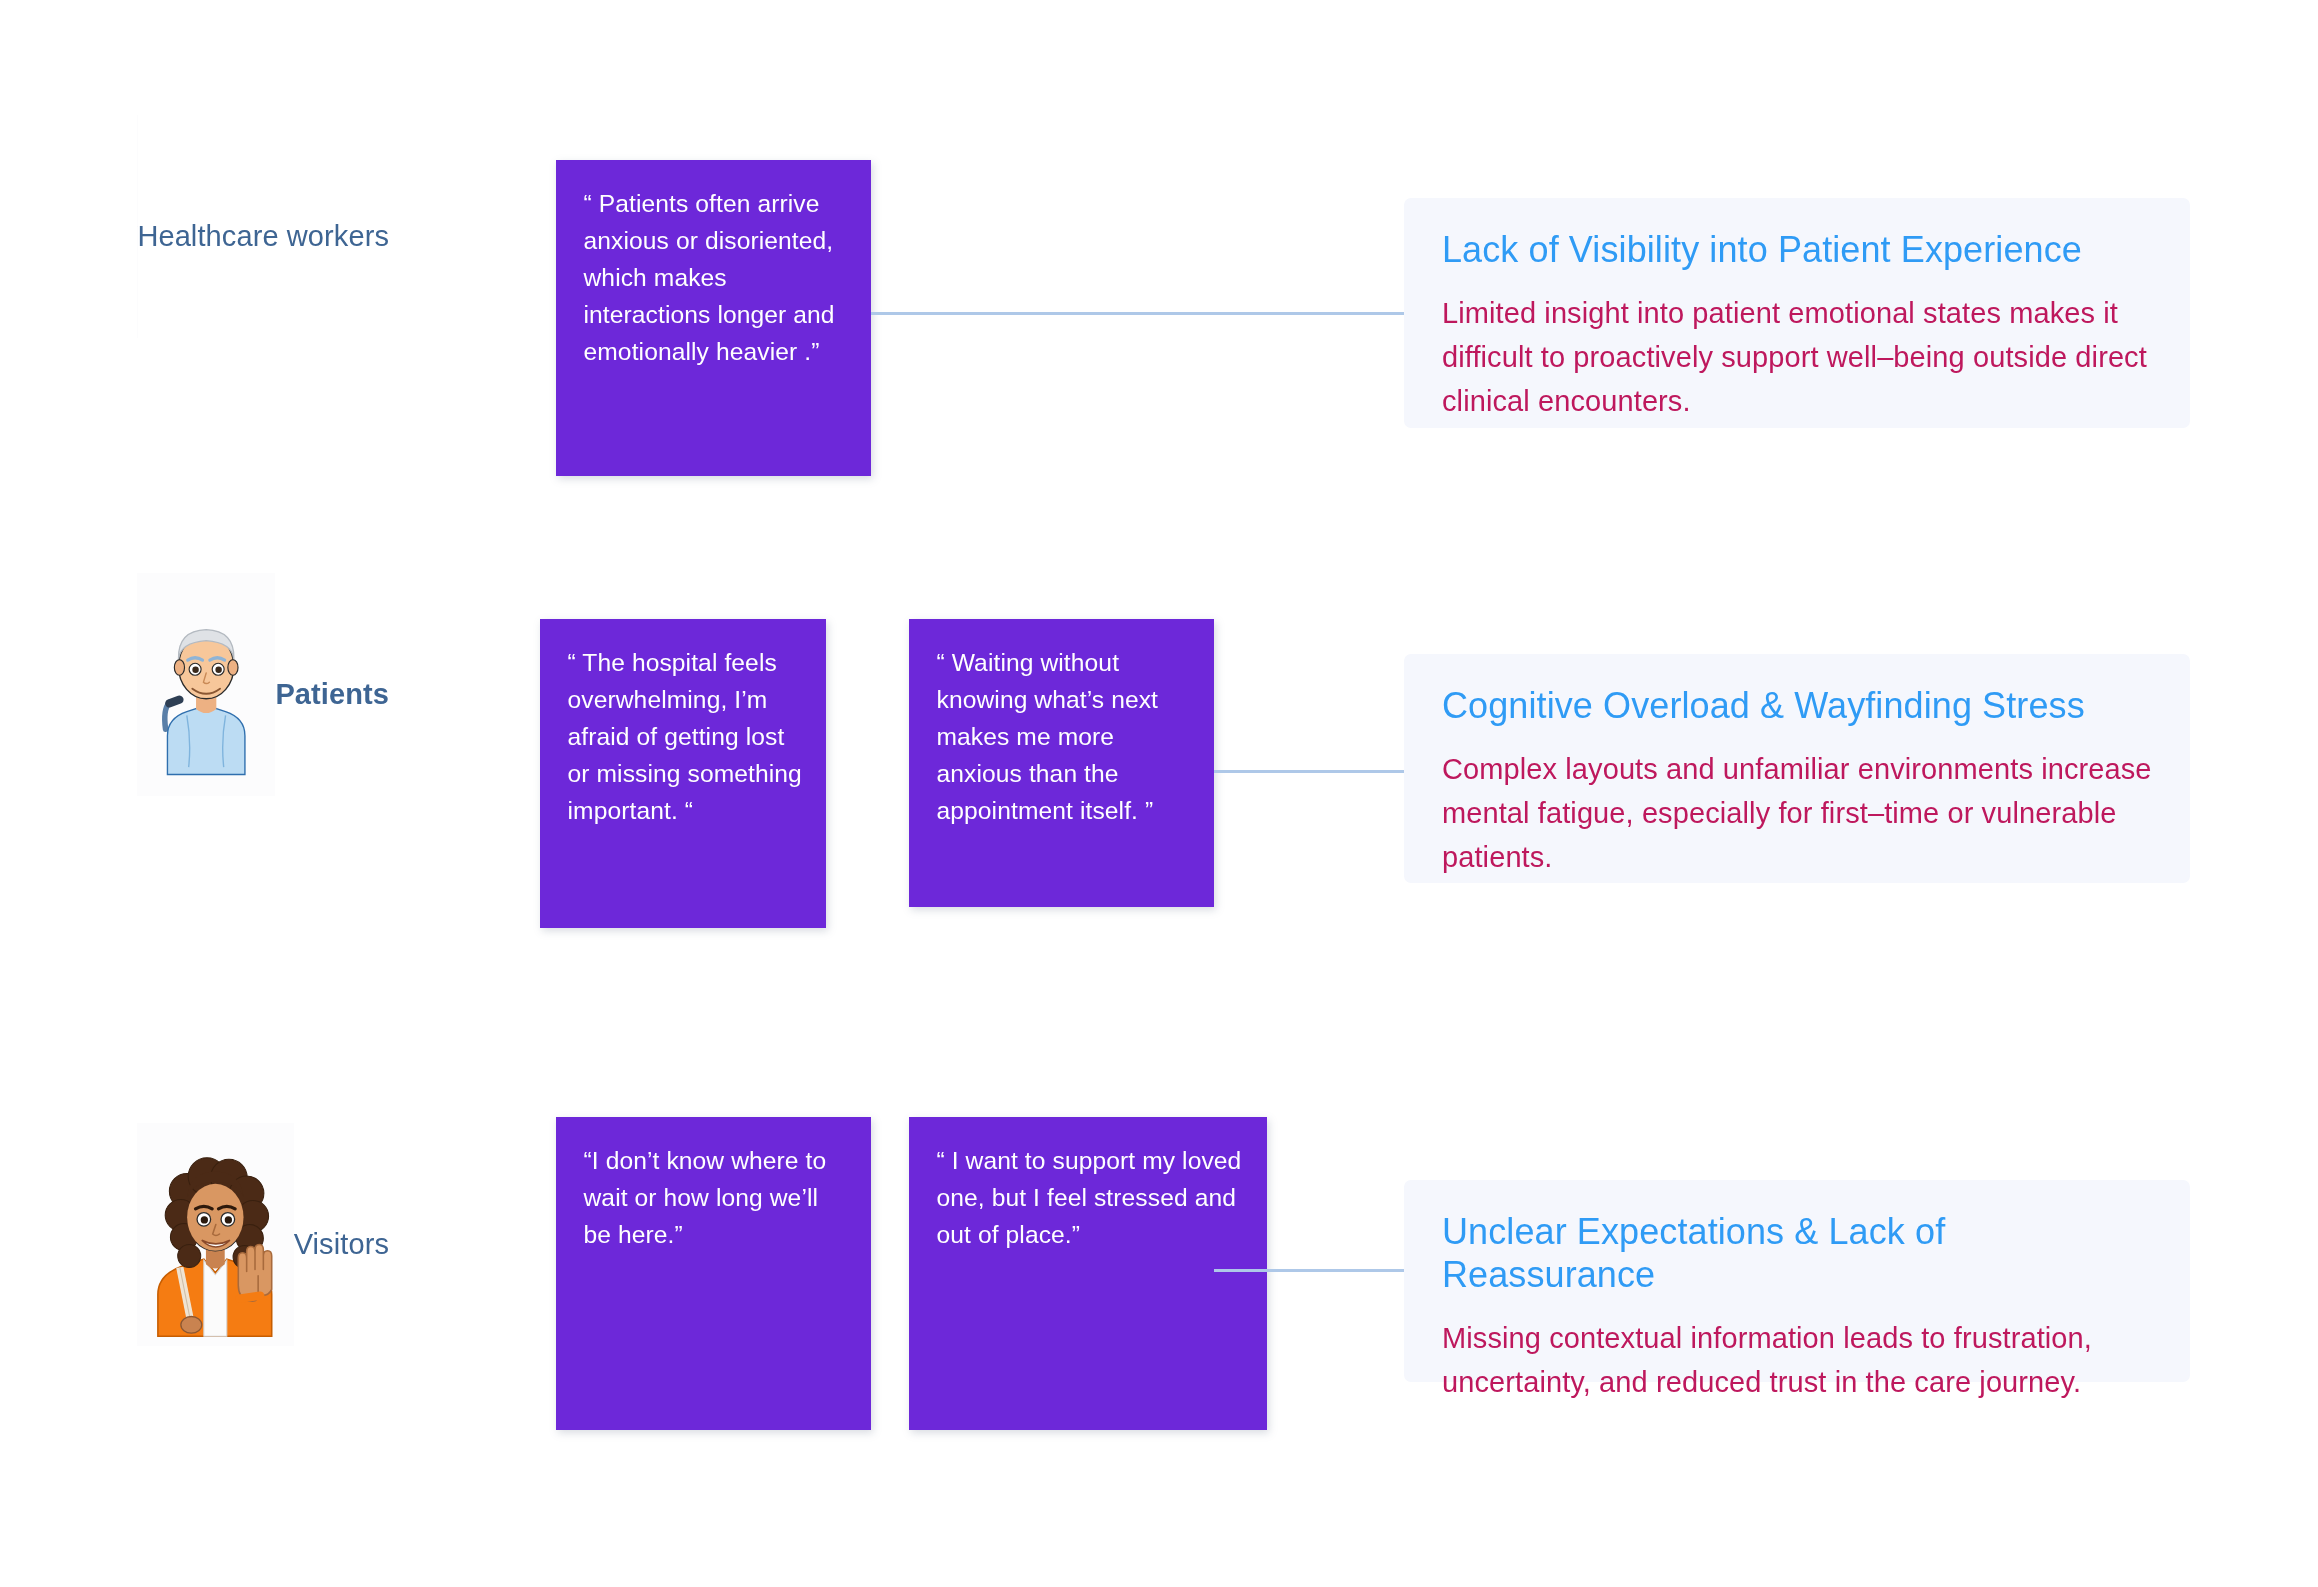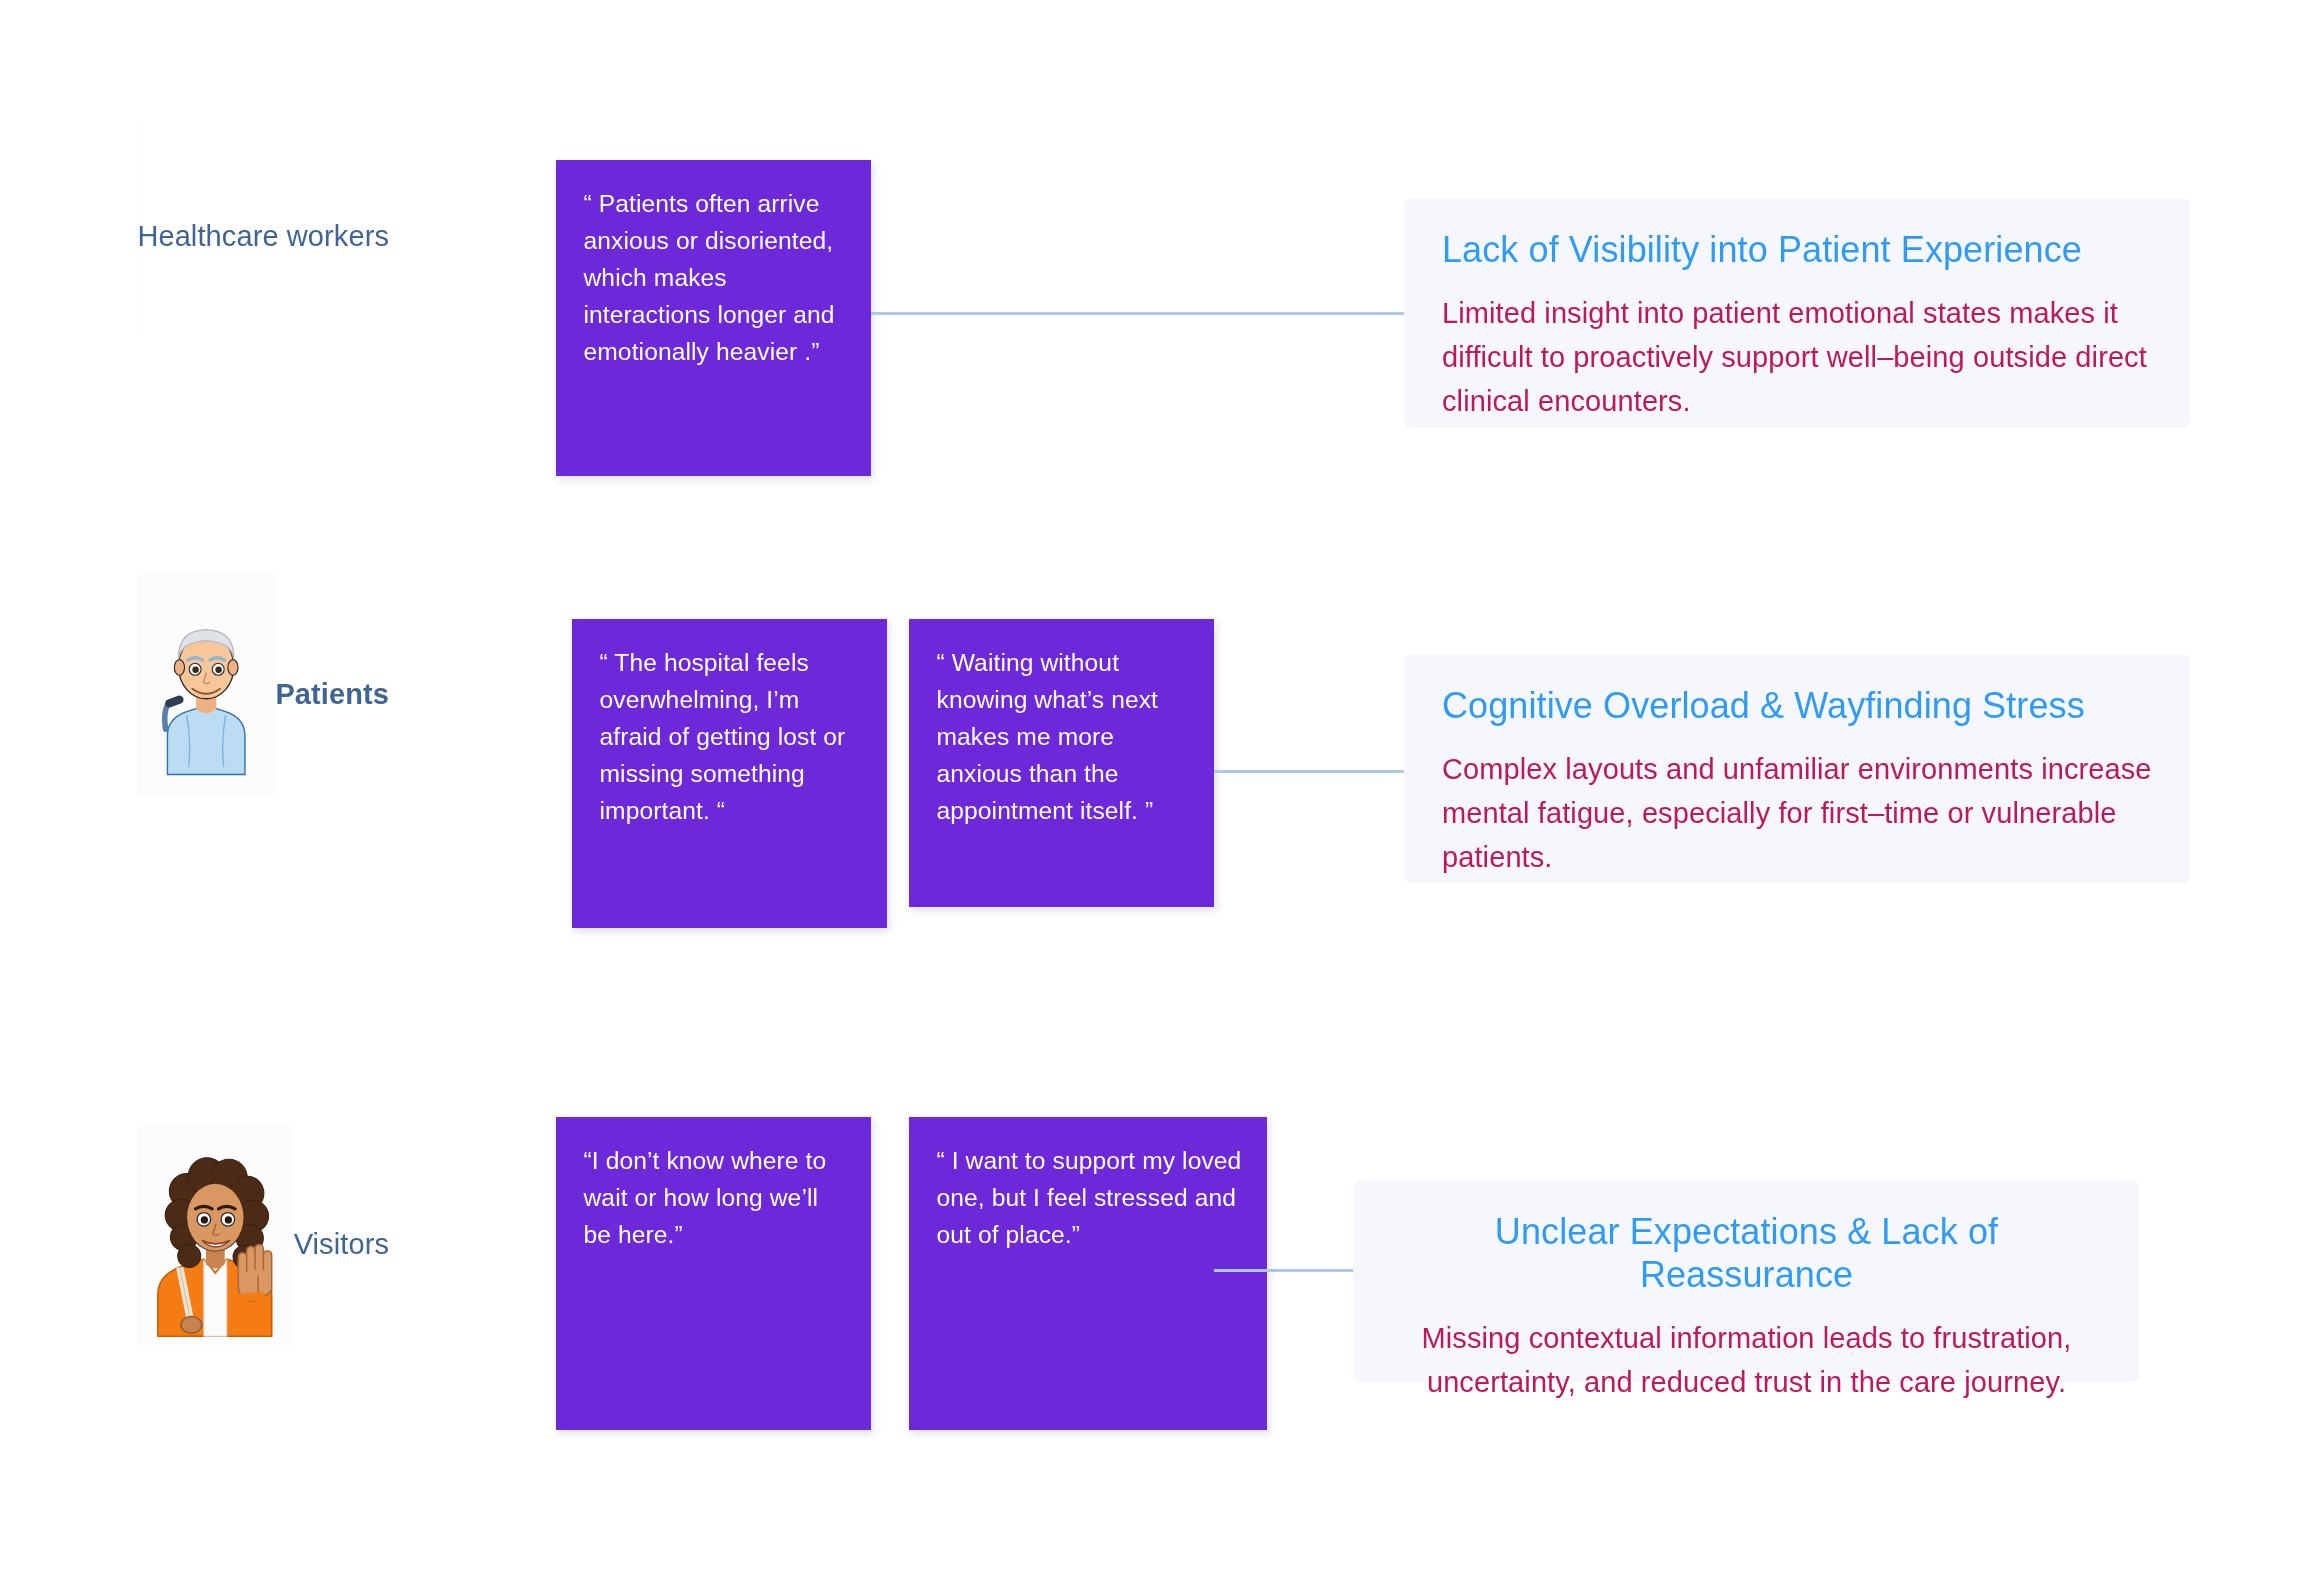--- a/index.html
+++ b/index.html
@@ -186,21 +186,21 @@
         <circle cx="177" cy="163" r="7" fill="#3b2a1c"></circle>
 
         <path d="M150 170 L144 190 Q150 196 157 190" fill="none" stroke="#c98a56" stroke-width="3" stroke-linecap="round"></path>
 
         <path d="M120 204 Q150 226 180 204" fill="none" stroke="#8a5733" stroke-width="4" stroke-linecap="round"></path>
       </svg>
     </div>
     <div class="persona-label">Patients</div>
   </div>
 
-  <div class="quote-box" style="left:572px; top:619px; width:315px; height:309px;">
+  <div class="quote-box" style="left:540px; top:619px; width:286px; height:309px;">
     <div class="quote-text">“ The hospital feels overwhelming, I’m afraid of getting lost or missing something important. “</div>
   </div>
 
   <div class="quote-box" style="left:909px; top:619px; width:305px; height:288px;">
     <div class="quote-text">“ Waiting without knowing what’s next makes me more anxious than the appointment itself. ”</div>
   </div>
 
   <div class="connector" style="left:1214px; top:770px; width:192px;"></div>
 
   <div class="insight-card" style="left:1404px; top:654px; width:786px; height:229px;">
@@ -261,19 +261,19 @@
   <div class="quote-box" style="left:556px; top:1117px; width:315px; height:313px;">
     <div class="quote-text">“I don’t know where to wait or how long we’ll be here.”</div>
   </div>
 
   <div class="quote-box" style="left:909px; top:1117px; width:358px; height:313px;">
     <div class="quote-text">“ I want to support my loved one, but I feel stressed and out of place.”</div>
   </div>
 
   <div class="connector" style="left:1214px; top:1269px; width:192px;"></div>
 
-  <div class="insight-card" style="left:1353px; top:1180px; width:786px; height:202px;text-align:center;">
+  <div class="insight-card" style="left:1404px; top:1180px; width:786px; height:202px;">
     <h2 class="insight-title">Unclear Expectations &amp; Lack of Reassurance</h2>
     <p class="insight-body">Missing contextual information leads to frustration, uncertainty, and reduced trust in the care journey.</p>
   </div>
 
 </div>
 
 
 </body></html>

